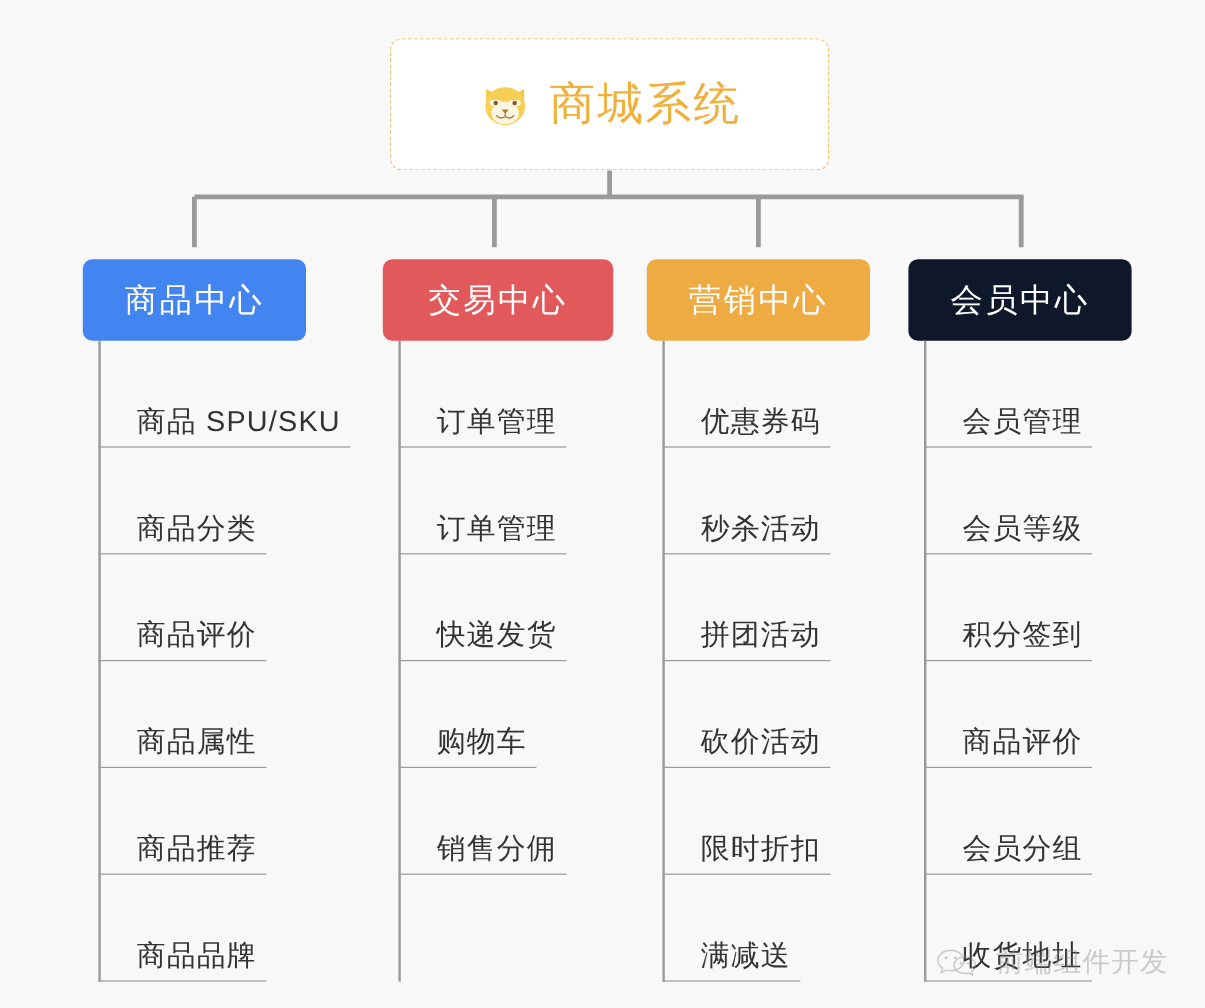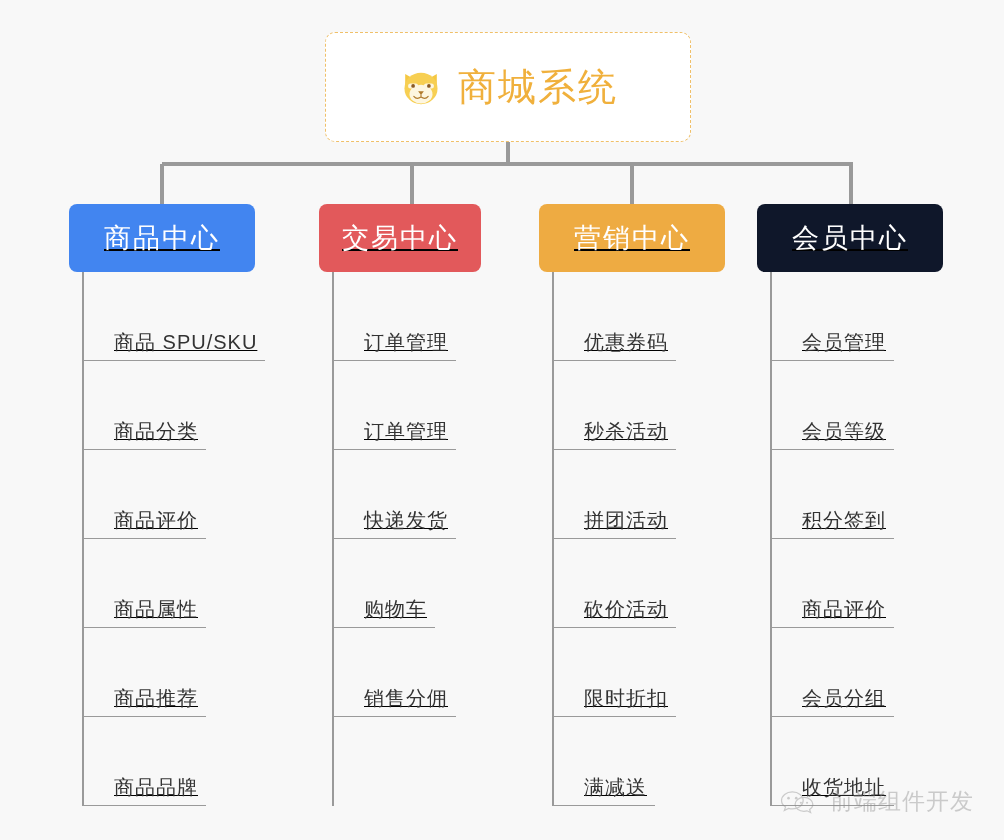--- a/index.html
+++ b/index.html
@@ -48,22 +48,21 @@
   .connector-layer {
     position: absolute;
     left: 0; top: 0;
     width: 1004px; height: 840px;
     pointer-events: none;
   }
 
   
   .branch {
     position: absolute;
-    top: 204px;
-    text-decoration: underline;
+    top: 216px;
   }
   .branch-header {
     height: 68px;
     border-radius: 8px;
     display: flex;
     align-items: center;
     justify-content: center;
     color: #ffffff;
     font-size: 27px;
     letter-spacing: 2px;
@@ -90,35 +89,35 @@
     display: flex;
     align-items: flex-end;
   }
   .leaf-inner {
     margin-left: 13px;
     padding: 0 8px 7px 32px;
     border-bottom: 1.5px solid #9a9a9a;
     display: inline-block;
   }
   .leaf-label {
-    font-size: 20px;
+    font-size: 24px;
     color: #333333;
     white-space: nowrap;
     line-height: 1.1;
     letter-spacing: 1px;
   }
 
   
   #branch-0 { left: 57px;  }
   #branch-1 { left: 307px; }
   #branch-2 { left: 527px; }
   #branch-3 { left: 745px; }
 
   #branch-0 .branch-header { width: 186px; background: #4285f0; }
-  #branch-1 .branch-header { width: 162px; background: #e2595b; align-items: center; }
+  #branch-1 .branch-header { width: 192px; background: #e2595b; align-items: center; }
   #branch-2 .branch-header { width: 186px; background: #eeab42; }
   #branch-3 .branch-header { width: 186px; background: #7cc143; }
 
   
   .watermark {
     position: absolute;
     left: 768px;
     top: 786px;
     display: flex;
     align-items: center;

